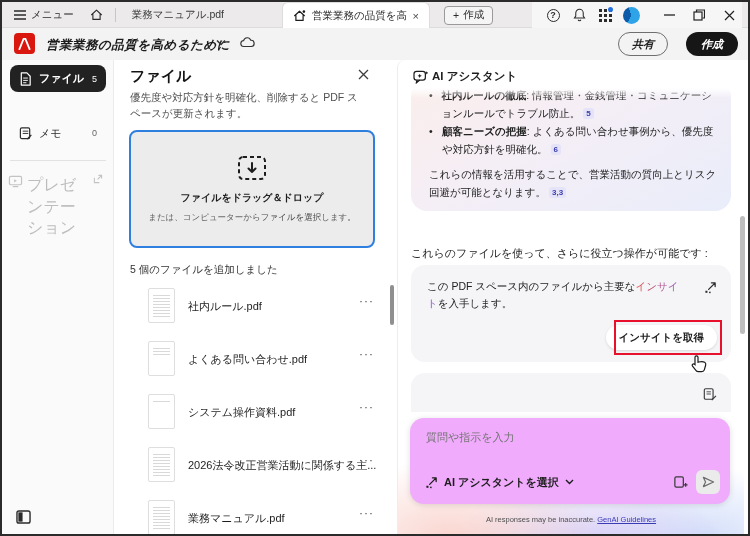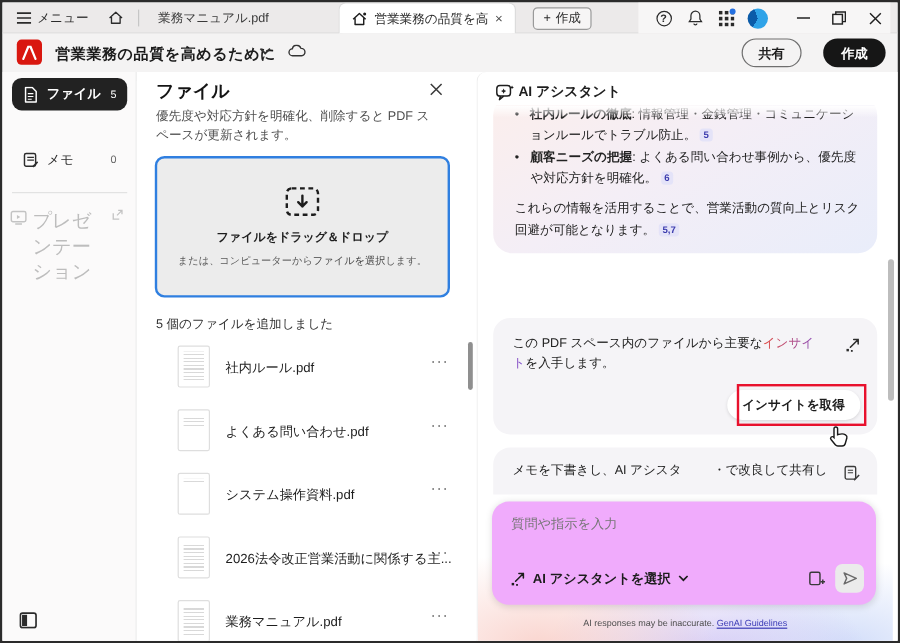--- a/index.html
+++ b/index.html
@@ -20,21 +20,21 @@
   .tab-close { color:#4a4a4a; font-size:11px; cursor:default; }
   .newtab-btn { display:flex; align-items:center; gap:4px; font-size:10.5px; color:#2b2b2b; border:1px solid #9a9a9a; border-radius:4px; background:#f6f5f5; height:19px; padding:0 8px; margin-left:8px; }
   .tb-right { position:absolute; right:6px; top:0; height:26px; display:flex; align-items:center; gap:4px; background:#f7f6f6; padding-left:10px; }
   .tb-icon { width:22px; height:22px; display:flex; align-items:center; justify-content:center; color:#2b2b2b; position:relative; }
   .help-circle { width:13px; height:13px; border:1.2px solid #2b2b2b; border-radius:50%; font-size:9px; display:flex; align-items:center; justify-content:center; font-weight:bold; }
   .blue-dot { position:absolute; right:3px; top:3px; width:5px; height:5px; border-radius:50%; background:#2470e0; }
   .avatar { width:17px; height:17px; border-radius:50%; background:conic-gradient(from 210deg,#0b5ba8 0 130deg,#2fa3e8 0); }
   .winctl { width:26px; height:26px; display:flex; align-items:center; justify-content:center; color:#222; font-size:11px; }
 
   
-  .toolbar { position:absolute; left:0; top:26px; width:100%; height:32px; background:#f4f3f3; }
+  .toolbar { position:absolute; left:0; top:26px; width:100%; height:32px; background:#f4f3f3;font-style:italic; }
   .acro-logo { position:absolute; left:12px; top:5px; width:21px; height:21px; background:#d9170f; border-radius:4px; display:flex; align-items:center; justify-content:center; }
   .doc-title { position:absolute; left:44px; top:9px; font-size:12.5px; font-weight:bold; color:#1c1c1c; letter-spacing:.5px; }
   .title-chev { position:absolute; left:214px; top:11px; color:#333; }
   .cloud-ic { position:absolute; left:238px; top:9px; color:#333; }
   .share-btn { position:absolute; right:80px; top:4px; height:24px; padding:0 13px; border:1.5px solid #6f6f6f; border-radius:999px; background:transparent; font-size:11px; font-weight:bold; color:#1f1f1f; display:flex; align-items:center; }
   .create-btn { position:absolute; right:10px; top:4px; height:24px; padding:0 15px; border-radius:999px; background:#161616; font-size:11px; font-weight:bold; color:#fff; display:flex; align-items:center; }
 
   
   .main { position:absolute; left:0; top:58px; width:100%; height:478px; background:#fff; }
 
@@ -363,39 +363,39 @@
           <div class="blist">
             <div class="brow">
               <span class="bdot">•</span>
               <div><b>社内ルールの徹底</b><span>: 情報管理・金銭管理・コミュニケーションルールでトラブル防止。</span><span class="cite">5</span></div>
             </div>
             <div class="brow">
               <span class="bdot">•</span>
               <div><b>顧客ニーズの把握</b><span>: よくある問い合わせ事例から、優先度や対応方針を明確化。</span><span class="cite">6</span></div>
             </div>
           </div>
-          <div class="gsum"><span>これらの情報を活用することで、営業活動の質向上とリスク回避が可能となります。</span><span class="cite">5,7</span></div>
+          <div class="gsum"><span>これらの情報を活用することで、営業活動の質向上とリスク回避が可能となります。</span><span class="cite">3,3</span></div>
         </div>
 
+        <div class="sug-head">これらのファイルを使って、さらに役立つ操作が可能です :</div>
 
         <div class="lite-card insight-card">
           <div class="ins-text"><span>この PDF スペース内のファイルから主要な</span><span class="ins-hl">インサイト</span><span>を入手します。</span></div>
           <span class="ins-icon">
             <svg width="13" height="13" viewBox="0 0 14 14">
                 <path d="M5 9 12 2M12 2v4M12 2H8" fill="none" stroke="#2d2d2d" stroke-width="1.4" stroke-linecap="round"></path>
                 <rect x="1.5" y="10.5" width="2.2" height="2.2" fill="#2d2d2d"></rect>
                 <rect x="5.5" y="11.5" width="1.6" height="1.6" fill="#2d2d2d"></rect>
               </svg>
           </span>
           <div class="ins-btn">インサイトを取得</div>
           <div class="red-box"></div>
         </div>
 
         <div class="lite-card note-card">
-          <div class="note-text"><span>メモを下書きし、AI アシスタ</span><span class="note-gap"></span><span>・で改良して共有し</span></div>
           <span class="note-icon">
             <svg width="14" height="14" viewBox="0 0 16 16">
                 <rect x="1.5" y="2" width="10" height="12" rx="1.5" fill="none" stroke="#3a3a3a" stroke-width="1.3"></rect>
                 <path d="M4 5.5h5M4 8h5" stroke="#3a3a3a" stroke-width="1"></path>
                 <path d="M9.5 14.5 14.3 9.6l1 1-4.8 4.9z" fill="#3a3a3a"></path>
               </svg>
           </span>
         </div>
 
       </div>

